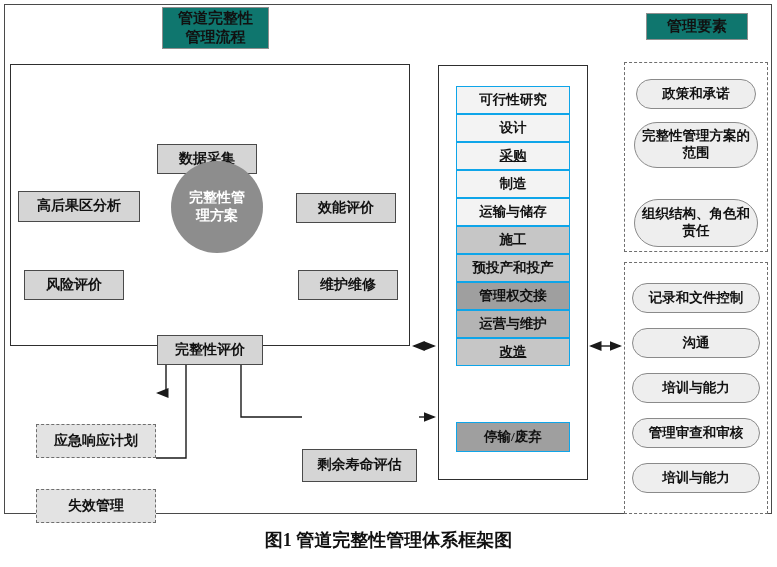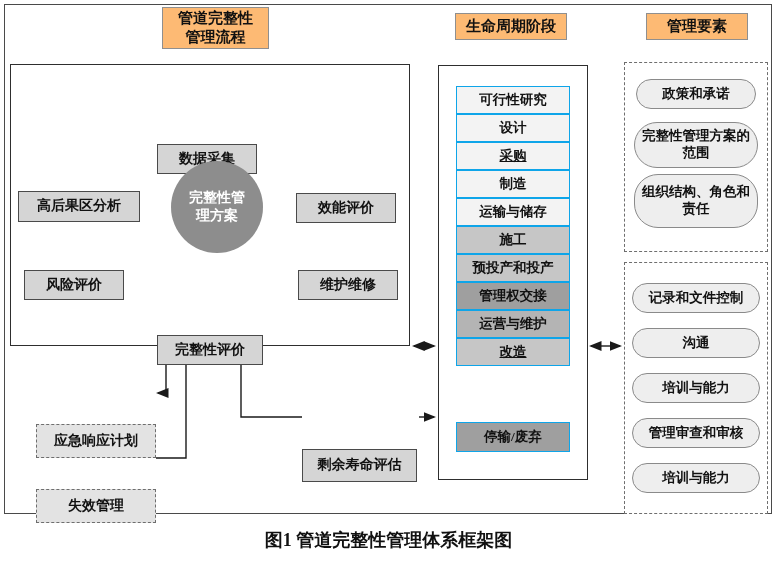--- a/index.html
+++ b/index.html
@@ -8,21 +8,21 @@
     font-family:"Liberation Serif","DejaVu Serif",serif; color:#111;
     background:#ffffff;
   }
   .frame {
     position:absolute; left:4px; top:4px; width:766px; height:508px;
     border:1px solid #4a4a4a; background:#ffffff;
   }
   .arrows { position:absolute; left:0; top:0; width:777px; height:567px; pointer-events:none; }
 
   .hdr {
-    position:absolute; background:#fdba74; border:1px solid #8f8f8f;
+    position:absolute; background:#0f766e; border:1px solid #8f8f8f;
     display:flex; align-items:center; justify-content:center; text-align:center;
     font-weight:bold; font-size:15px; white-space:pre-line; line-height:1.25;
     box-sizing:border-box;
   }
   .bigbox {
     position:absolute; left:10px; top:64px; width:400px; height:282px;
     border:1.5px solid #2e2e2e; background:#ffffff; box-sizing:border-box;
   }
   .nd {
     position:absolute; background:#d5d5d5; border:1px solid #4a4a4a;
@@ -84,21 +84,20 @@
       <path d="M156,458 L186,458 L186,348" marker-end="url(#ah)"></path>
       <path d="M302,417 L241,417 L241,348" marker-end="url(#ah)"></path>
       <path d="M419,417 L434,417" marker-end="url(#ah)"></path>
       <path d="M414,346 L434,346" marker-start="url(#ah)" marker-end="url(#ah)"></path>
       <path d="M591,346 L620,346" marker-start="url(#ah)" marker-end="url(#ah)"></path>
     </g>
   </svg>
 
   <div class="hdr" style="left:162px;top:7px;width:107px;height:42px">管道完整性
 管理流程</div>
-  <div class="hdr" style="left:455px;top:13px;width:112px;height:27px">生命周期阶段</div>
   <div class="hdr" style="left:646px;top:13px;width:102px;height:27px">管理要素</div>
 
   <div class="bigbox"></div>
   <div class="nd" style="left:157px;top:96px;width:100px;height:30px">数据采集</div>
   <div class="nd" style="left:18px;top:143px;width:122px;height:31px">高后果区分析</div>
   <div class="nd" style="left:296px;top:145px;width:100px;height:30px">效能评价</div>
   <div class="nd" style="left:24px;top:222px;width:100px;height:30px">风险评价</div>
   <div class="nd" style="left:298px;top:222px;width:100px;height:30px">维护维修</div>
   <div class="nd" style="left:157px;top:287px;width:106px;height:30px">完整性评价</div>
   <div class="circle">完整性管
@@ -117,21 +116,21 @@
   <div class="li" style="top: 226px; background-color: rgb(198, 198, 198);">施工</div>
   <div class="li" style="top: 254px; background-color: rgb(198, 198, 198);">预投产和投产</div>
   <div class="li" style="top: 282px; background-color: rgb(159, 159, 159);">管理权交接</div>
   <div class="li" style="top: 310px; background-color: rgb(180, 180, 180);">运营与维护</div>
   <div class="li" style="top: 338px; background-color: rgb(198, 198, 198); text-decoration: underline;">改造</div>
   <div class="li" style="top: 422px; height: 30px; background-color: rgb(159, 159, 159);">停输/废弃</div>
 
   <div class="grp" style="left:624px;top:62px;width:144px;height:190px"></div>
   <div class="st" style="left:636px;top:79px;width:120px;height:30px">政策和承诺</div>
   <div class="st" style="left:634px;top:122px;width:124px;height:46px">完整性管理方案的范围</div>
-  <div class="st" style="left:634px;top:174px;width:124px;height:54px">组织结构、角色和责任</div>
+  <div class="st" style="left:634px;top:199px;width:124px;height:48px">组织结构、角色和责任</div>
 
   <div class="grp" style="left:624px;top:262px;width:144px;height:252px"></div>
   <div class="st" style="left:632px;top:283px;width:128px;height:30px">记录和文件控制</div>
   <div class="st" style="left:632px;top:328px;width:128px;height:30px">沟通</div>
   <div class="st" style="left:632px;top:373px;width:128px;height:30px">培训与能力</div>
   <div class="st" style="left:632px;top:418px;width:128px;height:30px">管理审查和审核</div>
   <div class="st" style="left:632px;top:463px;width:128px;height:30px">培训与能力</div>
 
   <div class="caption">图1 管道完整性管理体系框架图</div>
 </div>

